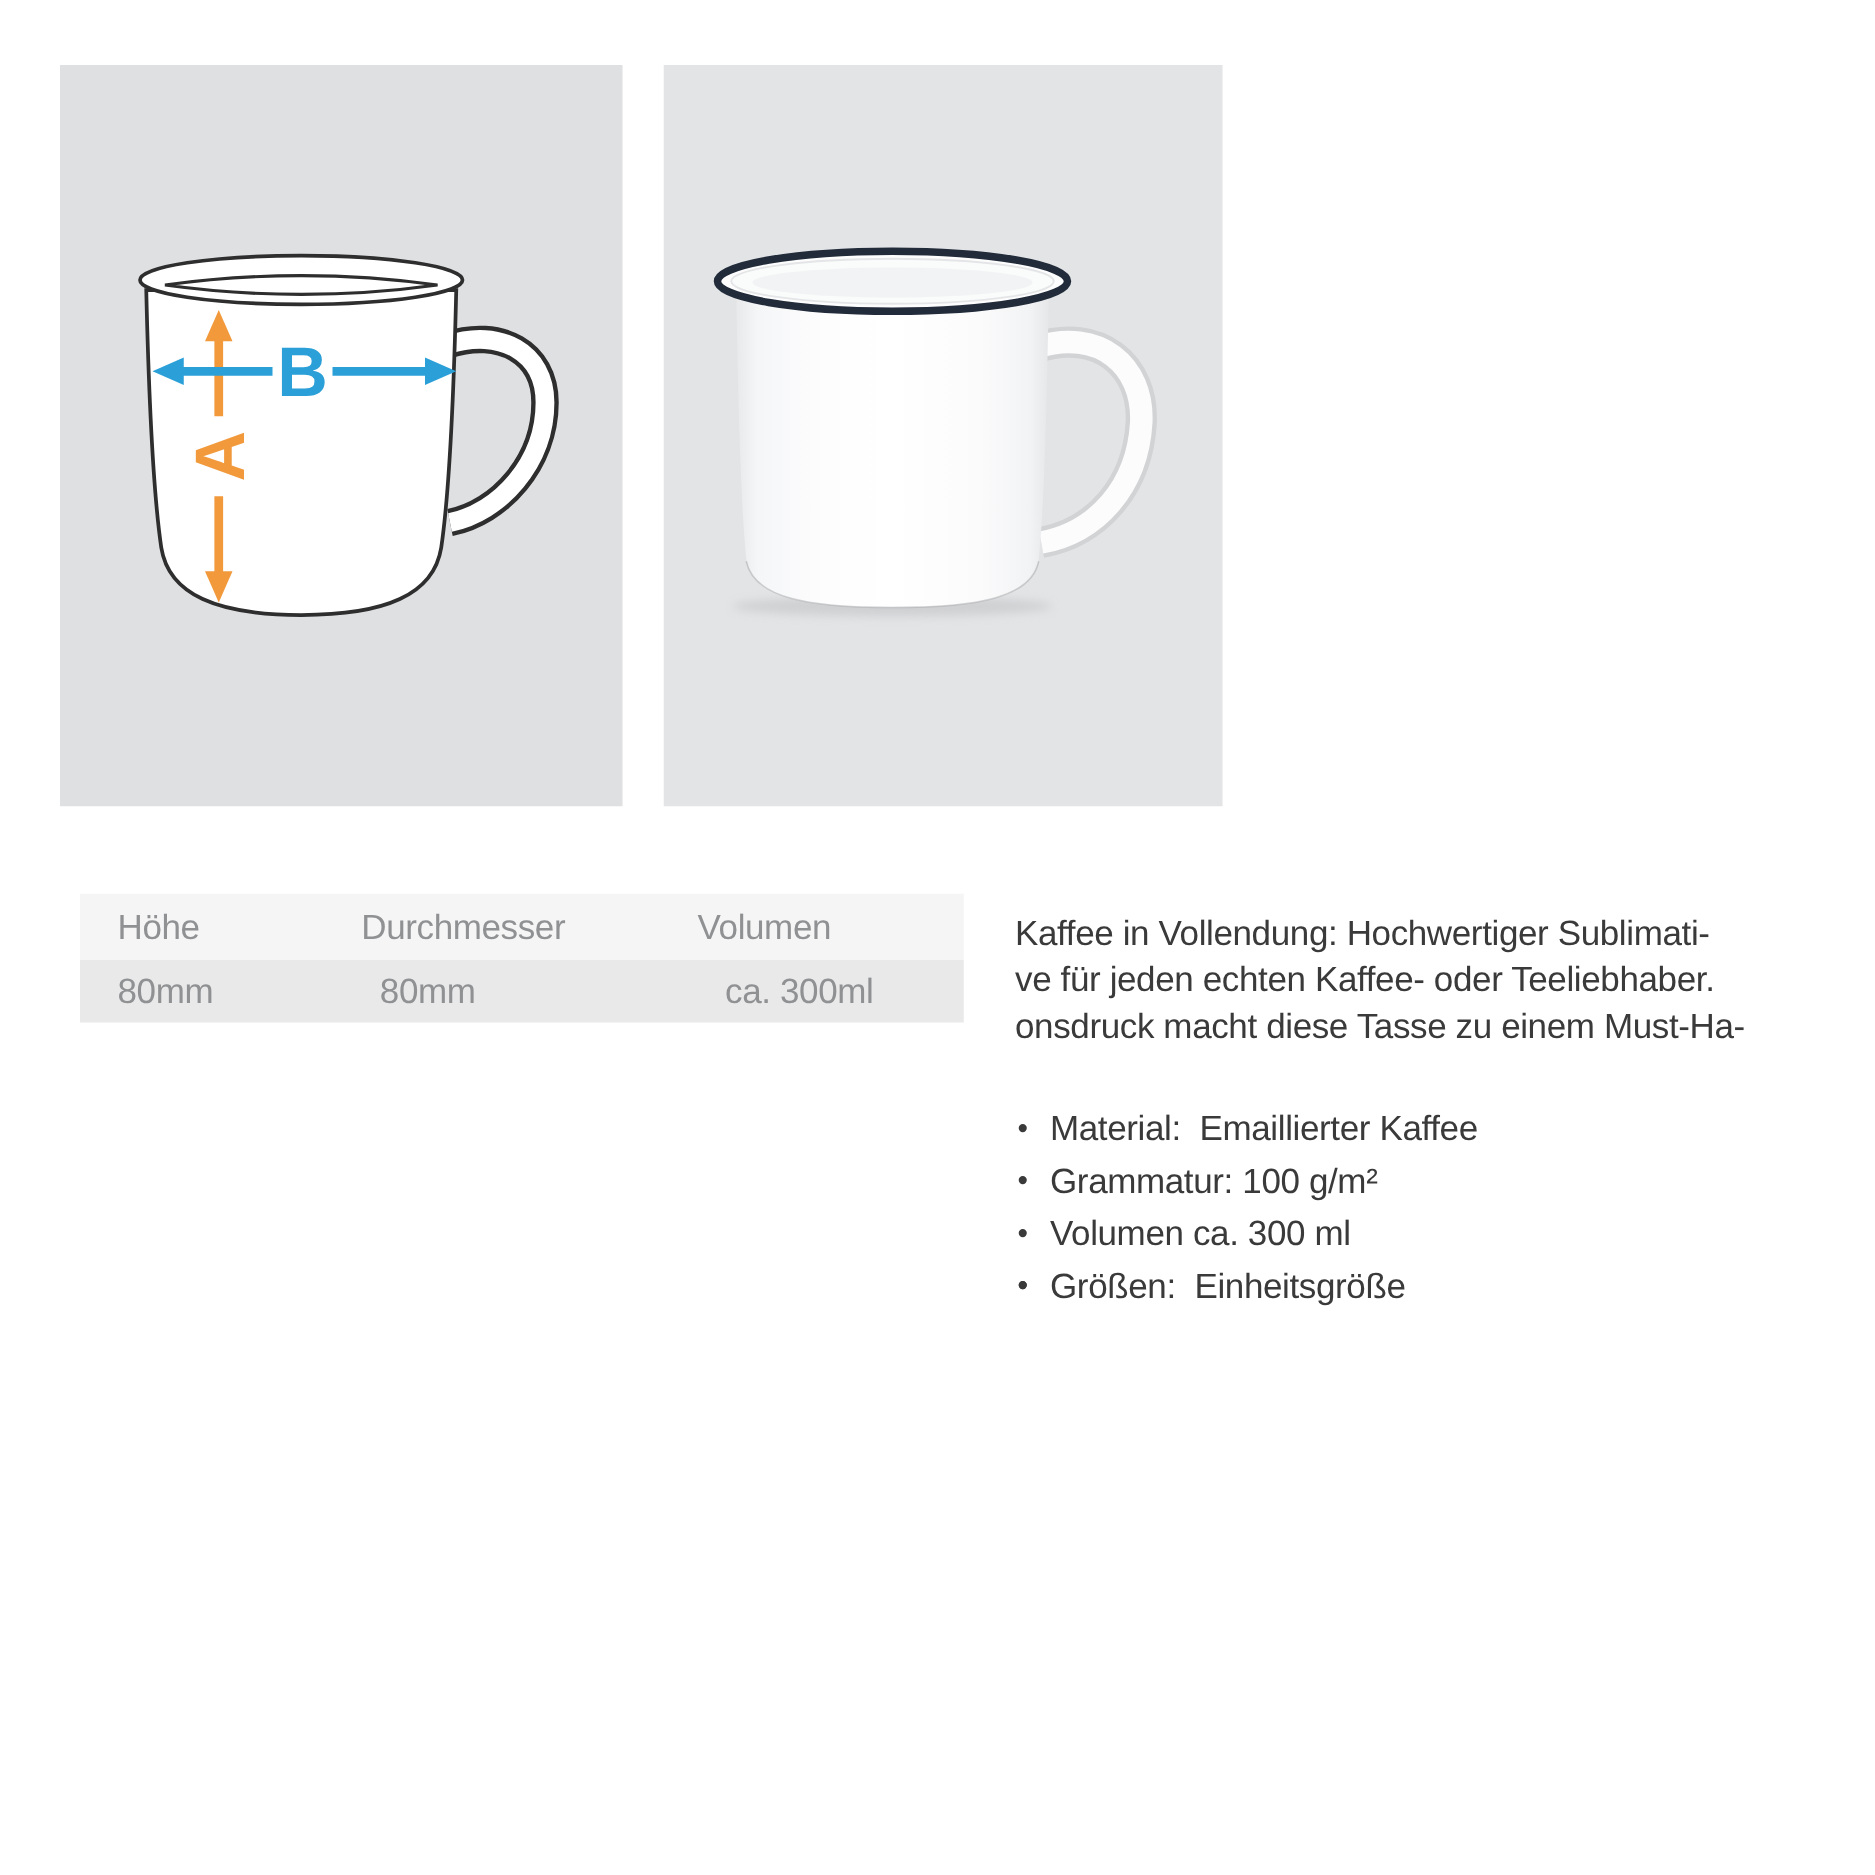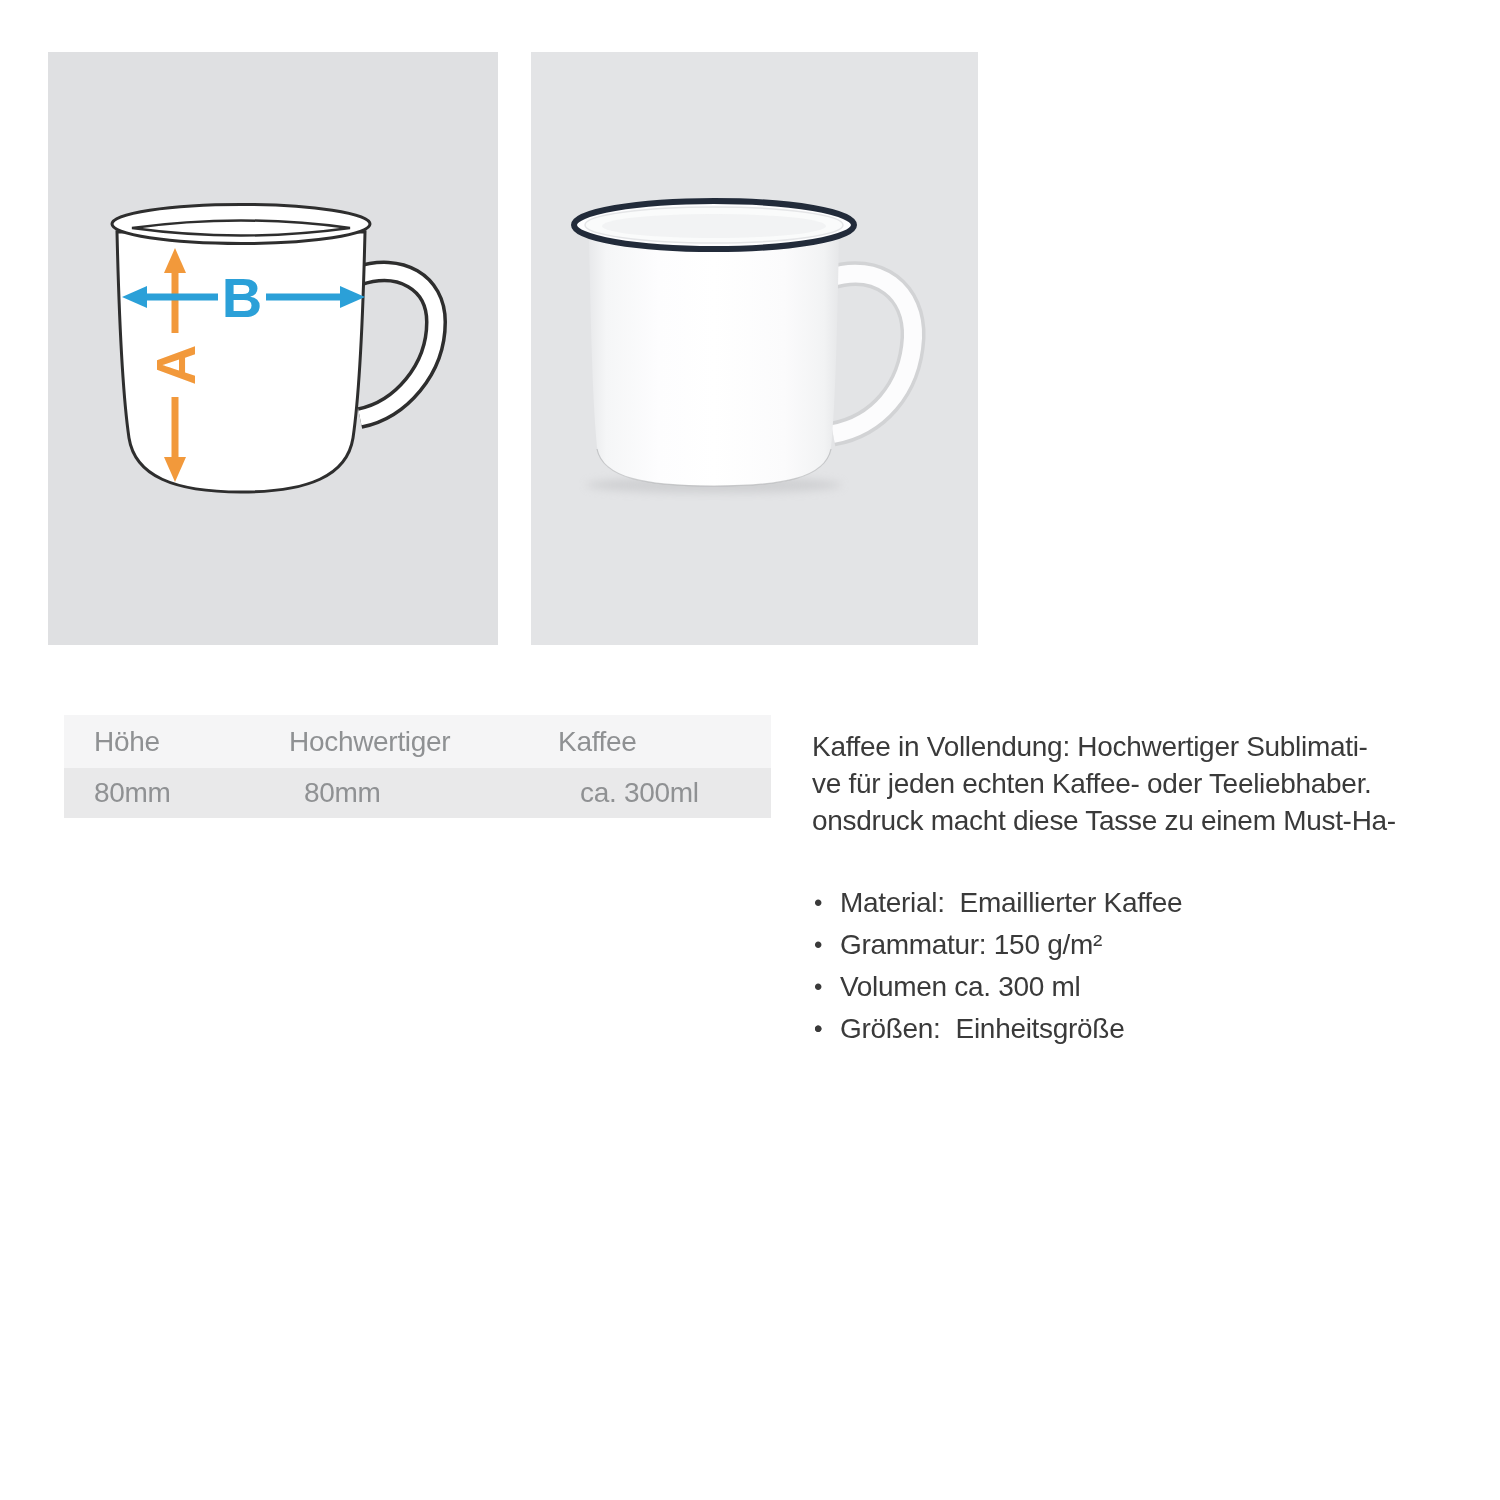--- a/index.html
+++ b/index.html
@@ -91,38 +91,38 @@
 
       <ellipse cx="183" cy="173" rx="140" ry="24" fill="#fdfdfe" stroke-width="6" stroke="#222b3a"></ellipse>
       <ellipse cx="183" cy="173" rx="129" ry="18" fill="#fafbfb" stroke="#e4e5e7" stroke-width="1.5"></ellipse>
       <ellipse cx="183" cy="174" rx="112" ry="12" fill="#f0f1f2" opacity="0.85"></ellipse>
     </svg>
   </div>
 
   <div class="size-table">
     <div class="size-row header">
       <div class="cell c1">Höhe</div>
-      <div class="cell c2">Hochwertiger</div>
-      <div class="cell c3">Kaffee</div>
+      <div class="cell c2">Durchmesser</div>
+      <div class="cell c3">Volumen</div>
     </div>
     <div class="size-row values">
       <div class="cell c1">80mm</div>
       <div class="cell c2">80mm</div>
       <div class="cell c3">ca. 300ml</div>
     </div>
   </div>
 
   <div class="description">
     <div class="para">
       <span class="line">Kaffee in Vollendung: Hochwertiger Sublimati-</span>
       <span class="line">ve für jeden echten Kaffee- oder Teeliebhaber.</span>
       <span class="line">onsdruck macht diese Tasse zu einem Must-Ha-</span>
     </div>
     <ul class="features">
       <li><span class="dot">•</span><span>Material:  Emaillierter Kaffee</span></li>
-      <li><span class="dot">•</span><span>Grammatur: 150 g/m²</span></li>
+      <li><span class="dot">•</span><span>Grammatur: 100 g/m²</span></li>
       <li><span class="dot">•</span><span>Volumen ca. 300 ml</span></li>
       <li><span class="dot">•</span></li>
       <li><span class="dot">•</span><span>Größen:  Einheitsgröße</span></li>
     </ul>
   </div>
 
 </div>
 
 </body></html>

